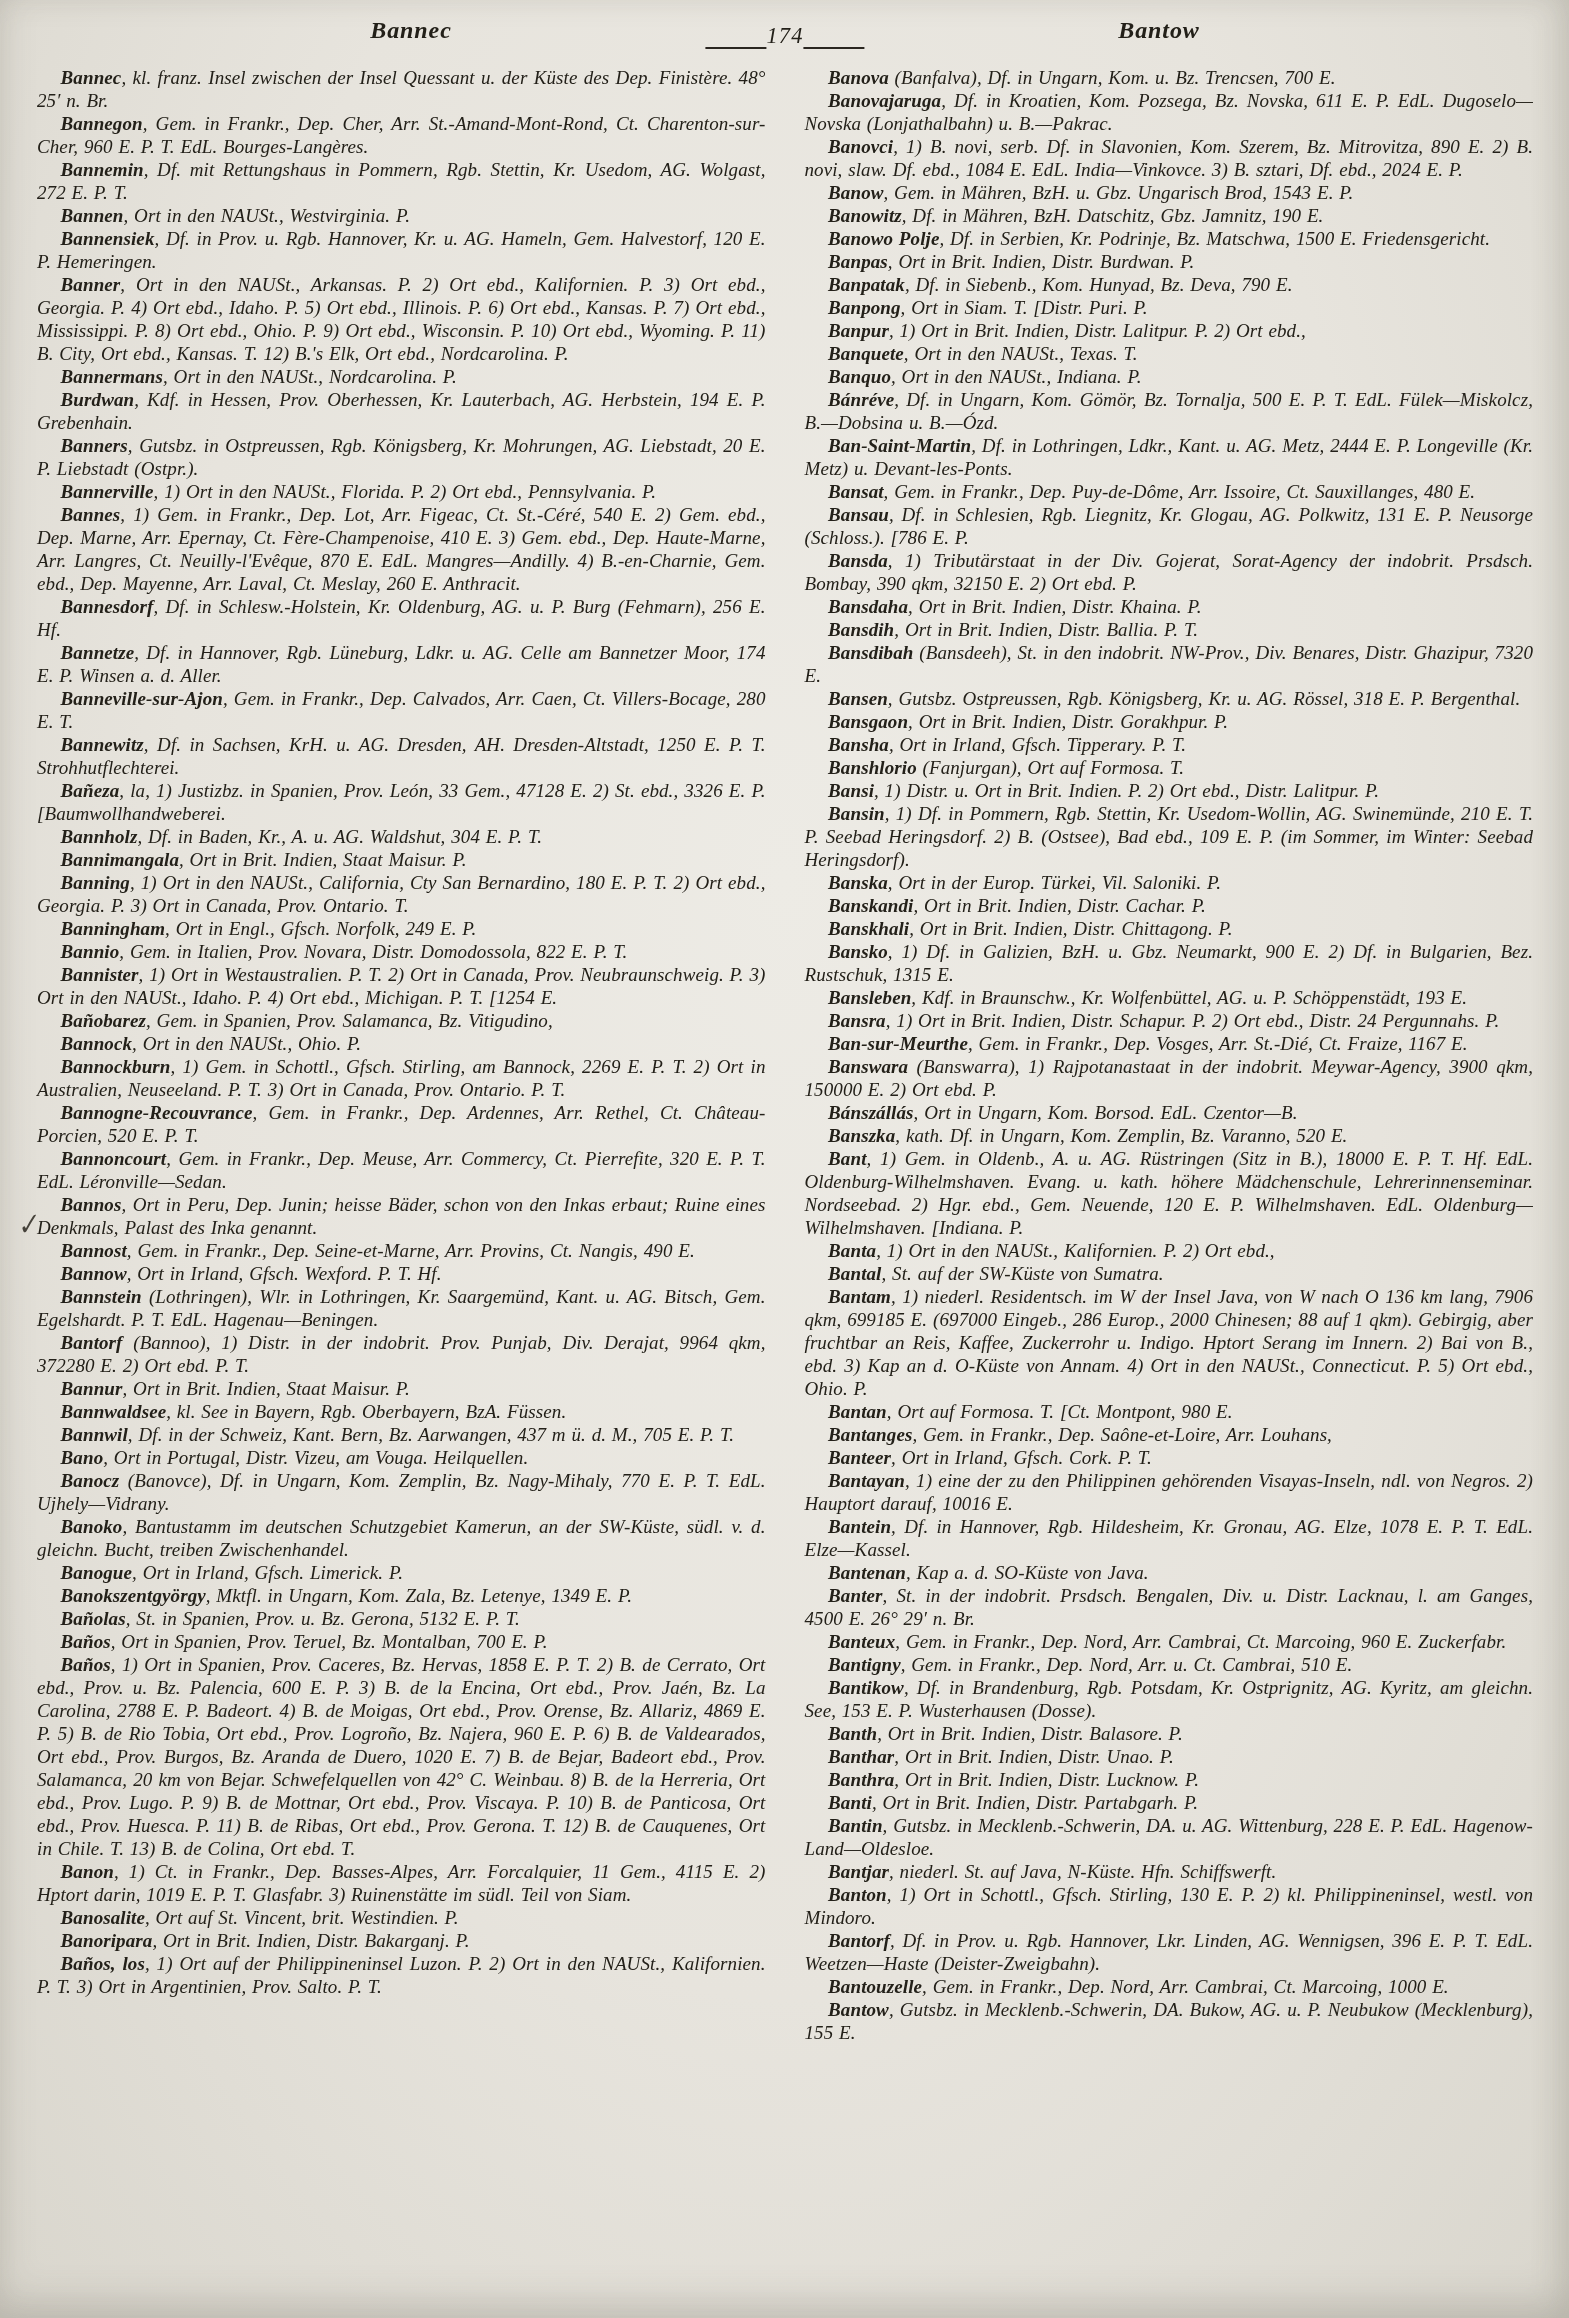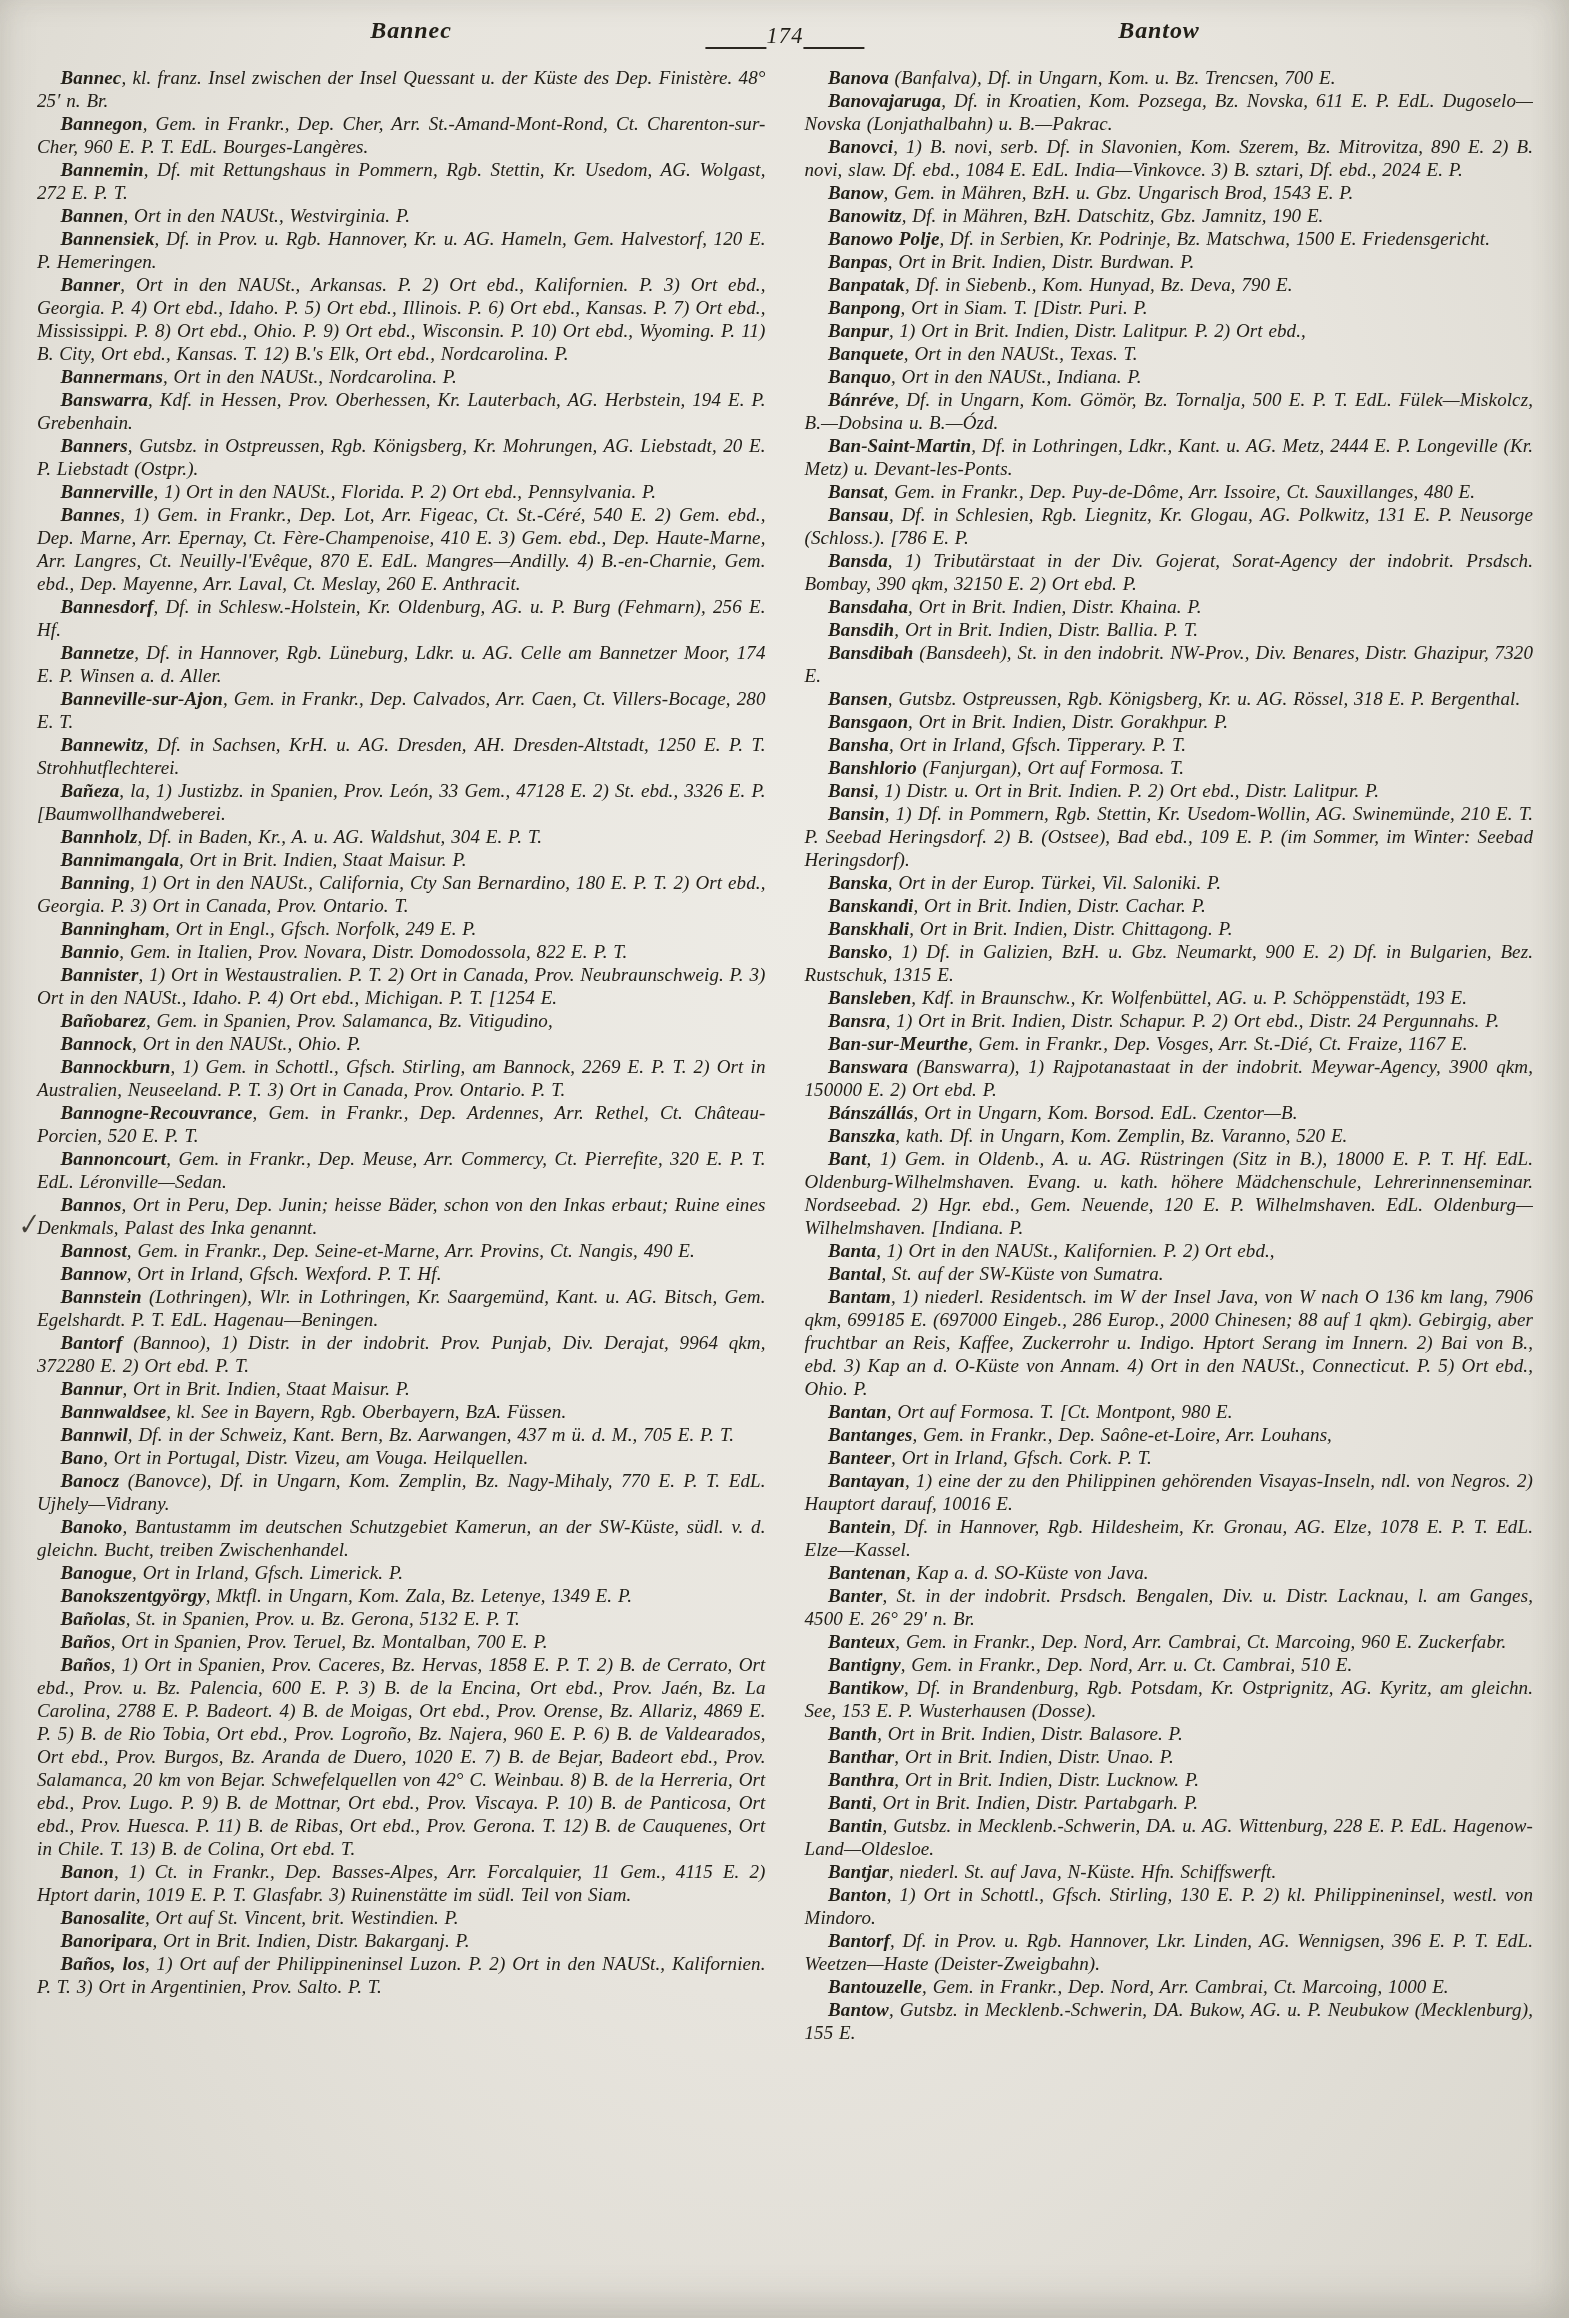--- a/index.html
+++ b/index.html
@@ -98,21 +98,21 @@
 
   <div class="columns">
     <div class="col" id="col-left">
         <p class="entry"><span class="head">Bannec</span><span>, kl. franz. Insel zwischen der Insel Quessant u. der Küste des Dep. Finistère. 48° 25′ n. Br.</span></p>
         <p class="entry"><span class="head">Bannegon</span><span>, Gem. in Frankr., Dep. Cher, Arr. St.-Amand-Mont-Rond, Ct. Charenton-sur-Cher, 960 E. P. T. EdL. Bourges-Langères.</span></p>
         <p class="entry"><span class="head">Bannemin</span><span>, Df. mit Rettungshaus in Pommern, Rgb. Stettin, Kr. Usedom, AG. Wolgast, 272 E. P. T.</span></p>
         <p class="entry"><span class="head">Bannen</span><span>, Ort in den NAUSt., Westvirginia. P.</span></p>
         <p class="entry"><span class="head">Bannensiek</span><span>, Df. in Prov. u. Rgb. Hannover, Kr. u. AG. Hameln, Gem. Halvestorf, 120 E. P. Hemeringen.</span></p>
         <p class="entry"><span class="head">Banner</span><span>, Ort in den NAUSt., Arkansas. P. 2) Ort ebd., Kalifornien. P. 3) Ort ebd., Georgia. P. 4) Ort ebd., Idaho. P. 5) Ort ebd., Illinois. P. 6) Ort ebd., Kansas. P. 7) Ort ebd., Mississippi. P. 8) Ort ebd., Ohio. P. 9) Ort ebd., Wisconsin. P. 10) Ort ebd., Wyoming. P. 11) B. City, Ort ebd., Kansas. T. 12) B.'s Elk, Ort ebd., Nordcarolina. P.</span></p>
         <p class="entry"><span class="head">Bannermans</span><span>, Ort in den NAUSt., Nordcarolina. P.</span></p>
-        <p class="entry"><span class="head">Banswarra</span><span>, Kdf. in Hessen, Prov. Oberhessen, Kr. Lauterbach, AG. Herbstein, 194 E. P. Grebenhain.</span></p>
+        <p class="entry"><span class="head">Burdwan</span><span>, Kdf. in Hessen, Prov. Oberhessen, Kr. Lauterbach, AG. Herbstein, 194 E. P. Grebenhain.</span></p>
         <p class="entry"><span class="head">Banners</span><span>, Gutsbz. in Ostpreussen, Rgb. Königsberg, Kr. Mohrungen, AG. Liebstadt, 20 E. P. Liebstadt (Ostpr.).</span></p>
         <p class="entry"><span class="head">Bannerville</span><span>, 1) Ort in den NAUSt., Florida. P. 2) Ort ebd., Pennsylvania. P.</span></p>
         <p class="entry"><span class="head">Bannes</span><span>, 1) Gem. in Frankr., Dep. Lot, Arr. Figeac, Ct. St.-Céré, 540 E. 2) Gem. ebd., Dep. Marne, Arr. Epernay, Ct. Fère-Champenoise, 410 E. 3) Gem. ebd., Dep. Haute-Marne, Arr. Langres, Ct. Neuilly-l'Evêque, 870 E. EdL. Mangres—Andilly. 4) B.-en-Charnie, Gem. ebd., Dep. Mayenne, Arr. Laval, Ct. Meslay, 260 E. Anthracit.</span></p>
         <p class="entry"><span class="head">Bannesdorf</span><span>, Df. in Schlesw.-Holstein, Kr. Oldenburg, AG. u. P. Burg (Fehmarn), 256 E. Hf.</span></p>
         <p class="entry"><span class="head">Bannetze</span><span>, Df. in Hannover, Rgb. Lüneburg, Ldkr. u. AG. Celle am Bannetzer Moor, 174 E. P. Winsen a. d. Aller.</span></p>
         <p class="entry"><span class="head">Banneville-sur-Ajon</span><span>, Gem. in Frankr., Dep. Calvados, Arr. Caen, Ct. Villers-Bocage, 280 E. T.</span></p>
         <p class="entry"><span class="head">Bannewitz</span><span>, Df. in Sachsen, KrH. u. AG. Dresden, AH. Dresden-Altstadt, 1250 E. P. T. Strohhutflechterei.</span></p>
         <p class="entry"><span class="head">Bañeza</span><span>, la, 1) Justizbz. in Spanien, Prov. León, 33 Gem., 47128 E. 2) St. ebd., 3326 E. P. [Baumwollhandweberei.</span></p>
         <p class="entry"><span class="head">Bannholz</span><span>, Df. in Baden, Kr., A. u. AG. Waldshut, 304 E. P. T.</span></p>
         <p class="entry"><span class="head">Bannimangala</span><span>, Ort in Brit. Indien, Staat Maisur. P.</span></p>

